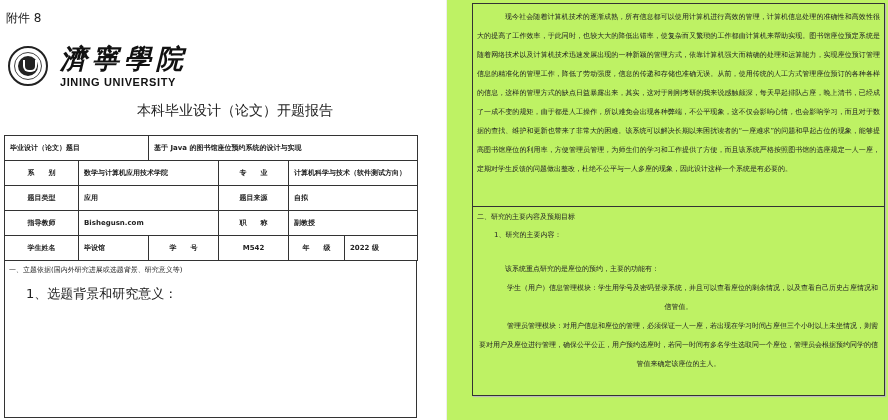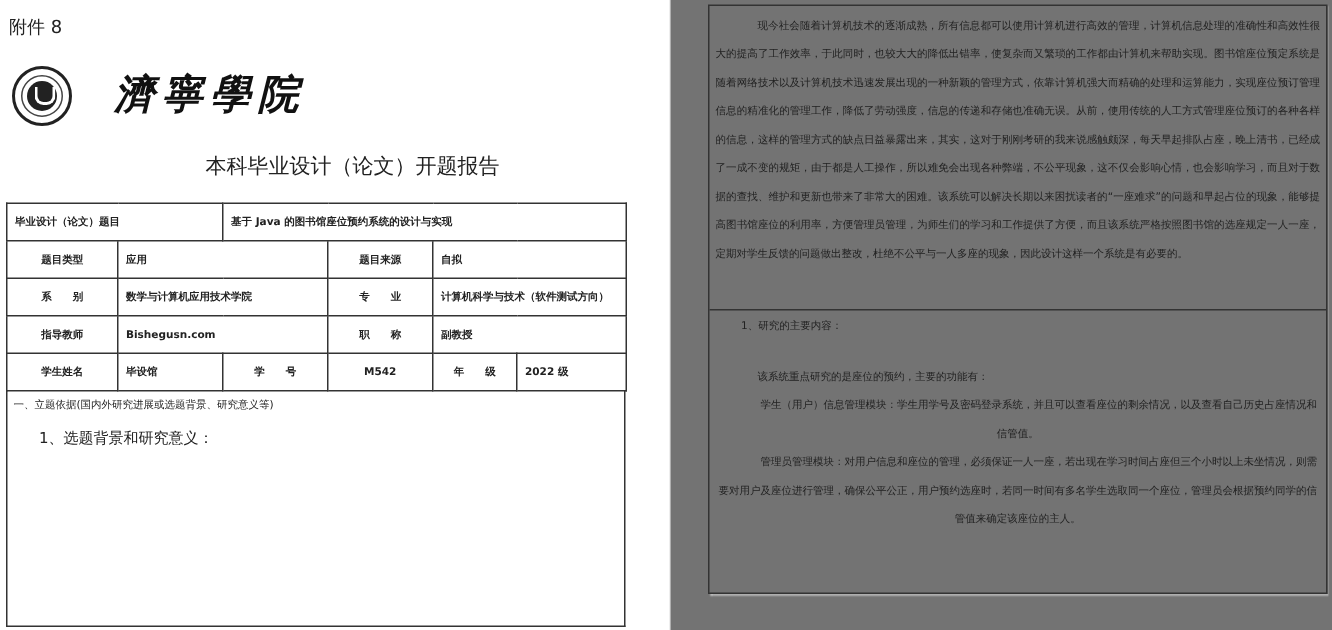--- a/index.html
+++ b/index.html
@@ -7,35 +7,35 @@
     body { position: relative; font-family: "DejaVu Sans", "Liberation Sans", sans-serif; color: #111; }
 
     
     .left-page { position: absolute; left: 0; top: 0; width: 440px; height: 420px; background: #fff; }
     .attachment-label { position: absolute; left: 6px; top: 10px; font-size: 12px; color: #222; }
     .logo-row { position: absolute; left: 8px; top: 44px; display: flex; align-items: center; }
     .seal { width: 40px; height: 40px; border-radius: 50%; border: 2px solid #222; position: relative; display: flex; align-items: center; justify-content: center; background: #fff; }
     .seal::before { content: ""; position: absolute; left: 4px; top: 4px; right: 4px; bottom: 4px; border: 1px solid #444; border-radius: 50%; }
     .seal-inner { width: 20px; height: 20px; border-radius: 50%; background: #222; position: relative; }
     .seal-inner::after { content: ""; position: absolute; left: 5px; top: 4px; width: 10px; height: 10px; border: 2px solid #fff; border-top: none; border-radius: 0 0 6px 6px; }
-    .logo-text { margin-left: 28px; display: flex; flex-direction: column; }
+    .logo-text { margin-left: 12px; display: flex; flex-direction: column; }
     .logo-cn { font-family: "DejaVu Serif", "Liberation Serif", serif; font-size: 27px; font-weight: bold; letter-spacing: 5px; font-style: italic; color: #111; line-height: 30px; }
     .logo-en { font-family: "Liberation Sans", sans-serif; font-size: 11px; font-weight: bold; letter-spacing: 0.6px; color: #111; margin-top: 2px; }
     .report-title { position: absolute; left: 0; width: 440px; top: 102px; text-align: center; font-size: 14px; color: #222; padding-left: 30px; }
 
     .form-table { position: absolute; left: 4px; top: 135px; width: 413px; border-collapse: collapse; table-layout: fixed; }
     .form-table td { border: 1px solid #333; font-size: 7px; color: #222; height: 25px; padding: 0 5px; vertical-align: middle; white-space: nowrap; overflow: hidden; font-weight: bold; }
     .form-table td.c { text-align: center; }
     .section-box { position: absolute; left: 4px; top: 260px; width: 413px; height: 158px; border: 1px solid #333; border-top: none; padding: 5px 4px; }
     .section-heading { font-size: 7px; color: #222; margin-bottom: 10px; }
-    .sub-heading { font-size: 10px; color: #222; padding-left: 17px; margin-bottom: 9px; }
+    .sub-heading { font-size: 13px; color: #222; padding-left: 17px; margin-bottom: 9px; }
     .para { font-size: 7px; line-height: 19px; color: #222; text-indent: 28px; text-align: justify; }
 
     
-    .right-page { position: absolute; left: 446px; top: 0; width: 442px; height: 420px; background: #737373; border-left: 1px solid #eee; }
+    .right-page { position: absolute; left: 446px; top: 0; width: 442px; height: 420px; background: #bef264; border-left: 1px solid #eee; }
     .right-box { position: absolute; left: 25px; top: 3px; width: 413px; height: 393px; border: 1px solid #333; box-shadow: 1px 1px 1px #bbb; }
     .right-top { padding: 4px 4px 0 4px; height: 203px; border-bottom: 1px solid #333; }
     .right-bottom { padding: 5px 4px; }
     .r-para { font-size: 7px; line-height: 19px; color: #222; text-align: justify; }
     .r-indent { text-indent: 28px; }
     .r-heading { font-size: 7px; color: #222; margin-bottom: 8px; }
     .r-sub { font-size: 7px; color: #222; padding-left: 17px; margin-bottom: 20px; }
     .r-line { font-size: 7px; color: #222; padding-left: 28px; line-height: 19px; }
     .r-flow { font-size: 7px; color: #222; line-height: 19px; text-align: center; }
   </style>
@@ -44,50 +44,51 @@
 
 <div class="left-page">
   <div class="attachment-label">附件 8</div>
 
   <div class="logo-row">
     <div class="seal">
       <div class="seal-inner"></div>
     </div>
     <div class="logo-text">
       <span class="logo-cn">濟寧學院</span>
+      <span class="logo-en">JINING UNIVERSITY</span>
     </div>
   </div>
 
   <div class="report-title">本科毕业设计（论文）开题报告</div>
 
   <table class="form-table">
     <colgroup>
       <col style="width:74px">
         <col style="width:70px">
         <col style="width:70px">
         <col style="width:70px">
         <col style="width:56px">
         <col style="width:73px">
     </colgroup>
     <tbody>
         <tr>
       <td colspan="2" style="border-right:1px solid #333;">毕业设计（论文）题目</td>
       <td colspan="4">基于 Java 的图书馆座位预约系统的设计与实现</td>
     </tr>
     <tr>
+      <td class="c">系　　别</td>
+      <td colspan="2">数学与计算机应用技术学院</td>
+      <td class="c">专　　业</td>
+      <td colspan="2">计算机科学与技术（软件测试方向）</td>
+    </tr>
+    <tr>
       <td class="c">题目类型</td>
       <td colspan="2">应用</td>
       <td class="c">题目来源</td>
       <td colspan="2">自拟</td>
-    </tr>
-    <tr>
-      <td class="c">系　　别</td>
-      <td colspan="2">数学与计算机应用技术学院</td>
-      <td class="c">专　　业</td>
-      <td colspan="2">计算机科学与技术（软件测试方向）</td>
     </tr>
     <tr>
       <td class="c">指导教师</td>
       <td colspan="2">Bishegusn.com</td>
       <td class="c">职　　称</td>
       <td colspan="2">副教授</td>
     </tr>
     <tr>
       <td class="c">学生姓名</td>
       <td>毕设馆</td>
@@ -104,19 +105,20 @@
     <div class="sub-heading">1、选题背景和研究意义：</div>
   </div>
 </div>
 
 <div class="right-page">
   <div class="right-box">
     <div class="right-top">
       <p class="r-para r-indent">现今社会随着计算机技术的逐渐成熟，所有信息都可以使用计算机进行高效的管理，计算机信息处理的准确性和高效性很大的提高了工作效率，于此同时，也较大大的降低出错率，使复杂而又繁琐的工作都由计算机来帮助实现。图书馆座位预定系统是随着网络技术以及计算机技术迅速发展出现的一种新颖的管理方式，依靠计算机强大而精确的处理和运算能力，实现座位预订管理信息的精准化的管理工作，降低了劳动强度，信息的传递和存储也准确无误。从前，使用传统的人工方式管理座位预订的各种各样的信息，这样的管理方式的缺点日益暴露出来，其实，这对于刚刚考研的我来说感触颇深，每天早起排队占座，晚上清书，已经成了一成不变的规矩，由于都是人工操作，所以难免会出现各种弊端，不公平现象，这不仅会影响心情，也会影响学习，而且对于数据的查找、维护和更新也带来了非常大的困难。该系统可以解决长期以来困扰读者的“一座难求”的问题和早起占位的现象，能够提高图书馆座位的利用率，方便管理员管理，为师生们的学习和工作提供了方便，而且该系统严格按照图书馆的选座规定一人一座，定期对学生反馈的问题做出整改，杜绝不公平与一人多座的现象，因此设计这样一个系统是有必要的。</p>
     </div>
     <div class="right-bottom">
+      <div class="r-heading">二、研究的主要内容及预期目标</div>
       <div class="r-sub">1、研究的主要内容：</div>
       <div class="r-line">该系统重点研究的是座位的预约，主要的功能有：</div>
       <p class="r-flow r-indent">学生（用户）信息管理模块：学生用学号及密码登录系统，并且可以查看座位的剩余情况，以及查看自己历史占座情况和信管值。</p>
       <p class="r-flow r-indent">管理员管理模块：对用户信息和座位的管理，必须保证一人一座，若出现在学习时间占座但三个小时以上未坐情况，则需要对用户及座位进行管理，确保公平公正，用户预约选座时，若同一时间有多名学生选取同一个座位，管理员会根据预约同学的信管值来确定该座位的主人。</p>
     </div>
   </div>
 </div>
 
 </body></html>

